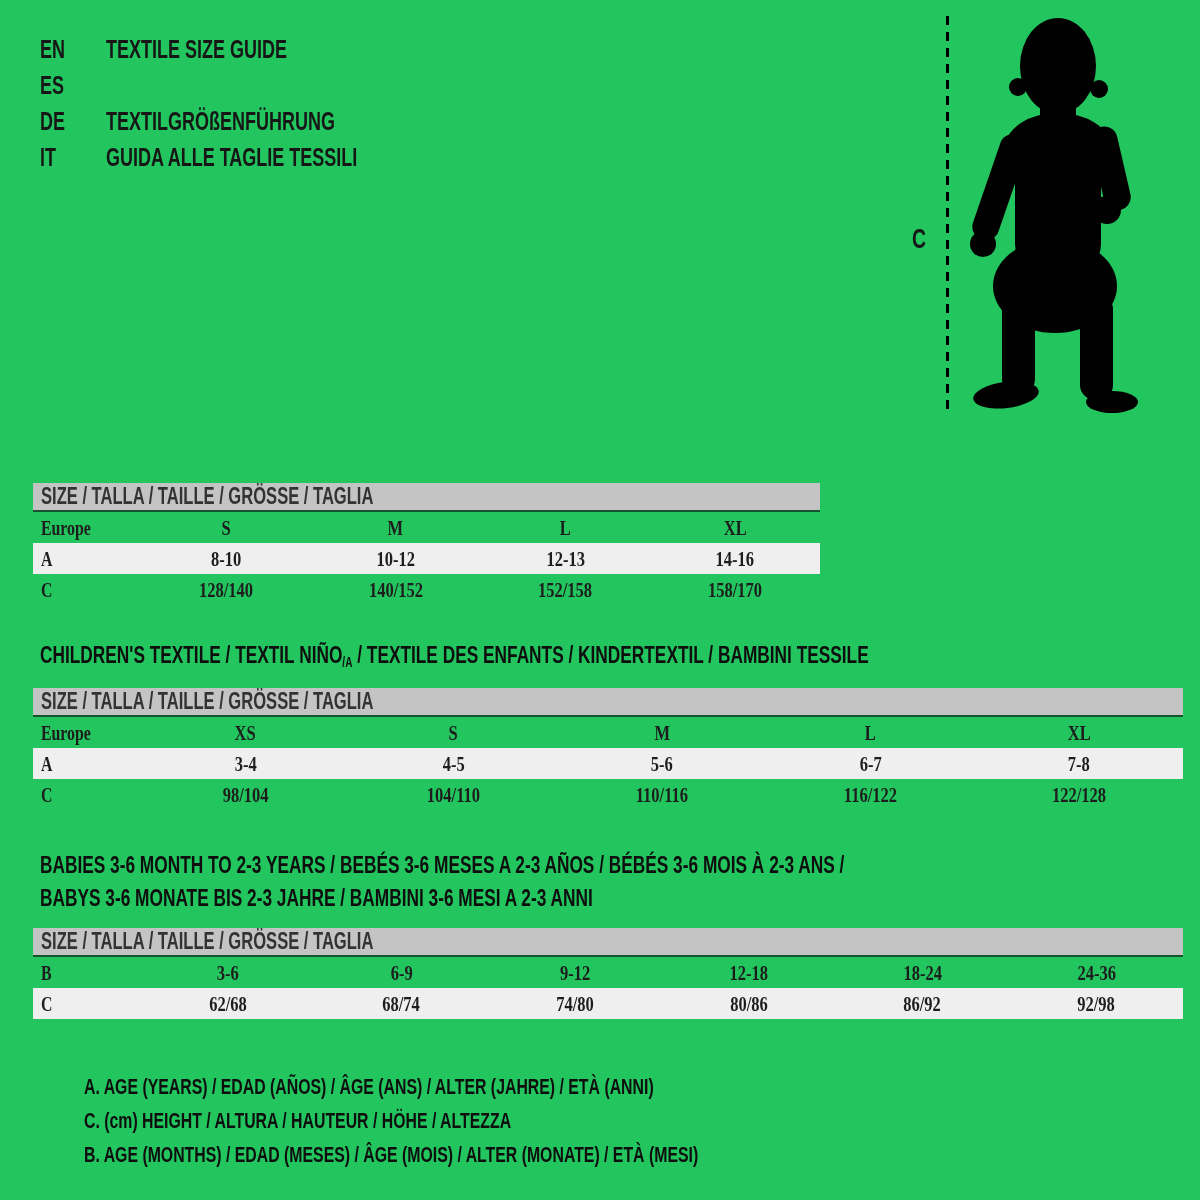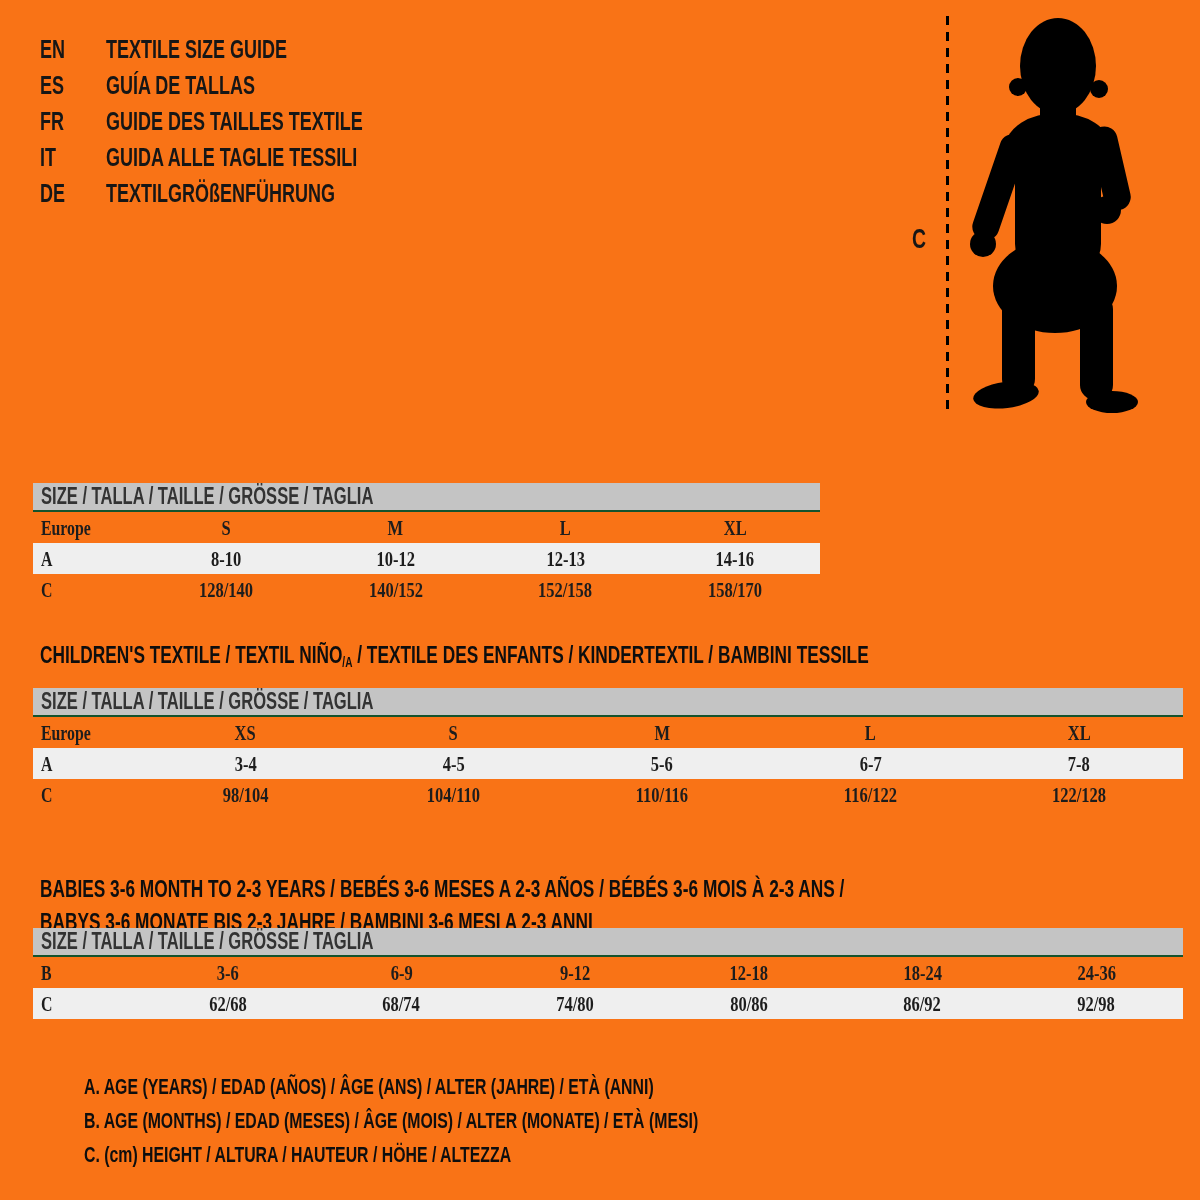--- a/index.html
+++ b/index.html
@@ -1,18 +1,18 @@
 <!DOCTYPE html>
 <html><head>
 <meta charset="utf-8">
 <style>
   * { margin:0; padding:0; box-sizing:border-box; }
   body { background:#ffffff; }
   .canvas {
-    position:relative; width:1200px; height:1200px; background:#f97316;
+    position:relative; width:1200px; height:1200px; background:#22c55e;
     font-family:"Liberation Sans", sans-serif; font-weight:700; color:#161616;
     overflow:hidden;
   }
   
   .cx  { display:inline-block; transform:scaleX(0.72); transform-origin:left center; white-space:nowrap; }
   .cxc { display:inline-block; transform:scaleX(0.75); transform-origin:center center; white-space:nowrap; }
 
   
   .langs { position:absolute; left:40px; top:31px; }
   .lang-row { display:flex; height:36px; align-items:center; font-size:25px; }
@@ -41,51 +41,46 @@
   .t-row.shaded { background:#efefef; }
   .lbl { width:108px; padding-left:8px; }
   .c { flex:1; text-align:center; }
 
   .junior-table   { top:483px; width:787px; }
   .children-table { top:688px; width:1150px; }
   .babies-table   { top:928px; width:1150px; }
 
   .junior-title   { top:433px; }
   .children-title { top:641px; }
-  .babies-title   { top:848px; line-height:33px;margin-top:24px; }
+  .babies-title   { top:848px; line-height:33px; }
 
   
   .legend { position:absolute; left:40px; top:1070px; }
   .legend-line { height:34px; display:flex; align-items:center; font-size:22px; color:#0e0e0e;margin-left:44px; }
 </style>
 </head>
 <body>
 
 <main class="canvas">
 
   <section class="langs">
     <div class="lang-row">
       <span class="lang-code"><span class="cx">EN</span></span>
       <span class="lang-label"><span class="cx">TEXTILE SIZE GUIDE</span></span>
     </div>
     <div class="lang-row">
       <span class="lang-code"><span class="cx">ES</span></span>
-      <span class="lang-label"><span class="cx">GUÍA DE TALLAS</span></span>
-    </div>
-    <div class="lang-row">
-      <span class="lang-code"><span class="cx">FR</span></span>
-      <span class="lang-label"><span class="cx">GUIDE DES TAILLES TEXTILE</span></span>
+    </div>
+    <div class="lang-row">
+      <span class="lang-code"><span class="cx">DE</span></span>
+      <span class="lang-label"><span class="cx">TEXTILGRÖßENFÜHRUNG</span></span>
     </div>
     <div class="lang-row">
       <span class="lang-code"><span class="cx">IT</span></span>
       <span class="lang-label"><span class="cx">GUIDA ALLE TAGLIE TESSILI</span></span>
-    </div>
-    <div class="lang-row">
-      <span class="lang-code"><span class="cx">DE</span></span>
-      <span class="lang-label"><span class="cx">TEXTILGRÖßENFÜHRUNG</span></span>
     </div>
   </section>
 
   <div class="meas-line"></div>
   <div class="meas-label"><span class="cx">C</span></div>
   <svg class="silhouette" width="185" height="405" viewBox="0 0 185 405" aria-hidden="true">
     <g fill="#000000">
       <ellipse cx="100" cy="52" rx="38" ry="48"></ellipse>
       <circle cx="60" cy="73" r="9"></circle>
       <circle cx="141" cy="75" r="9"></circle>
@@ -190,20 +185,20 @@
       <span class="c"><span class="cxc">86/92</span></span>
       <span class="c"><span class="cxc">92/98</span></span>
     </div>
   </section>
 
   <footer class="legend">
     <div class="legend-line">
         <span class="cx">A. AGE (YEARS) / EDAD (AÑOS) / ÂGE (ANS) / ALTER (JAHRE) / ETÀ (ANNI)</span>
       </div>
     <div class="legend-line">
+        <span class="cx">C. (cm) HEIGHT / ALTURA / HAUTEUR / HÖHE / ALTEZZA</span>
+      </div>
+    <div class="legend-line">
         <span class="cx">B. AGE (MONTHS) / EDAD (MESES) / ÂGE (MOIS) / ALTER (MONATE) / ETÀ (MESI)</span>
       </div>
-    <div class="legend-line">
-        <span class="cx">C. (cm) HEIGHT / ALTURA / HAUTEUR / HÖHE / ALTEZZA</span>
-      </div>
   </footer>
 
 </main>
 
 </body></html>

